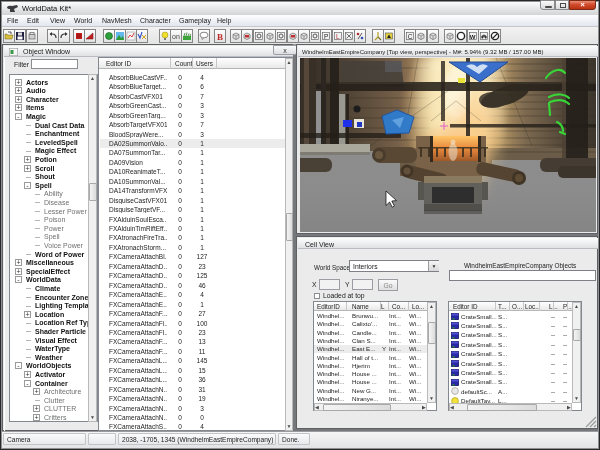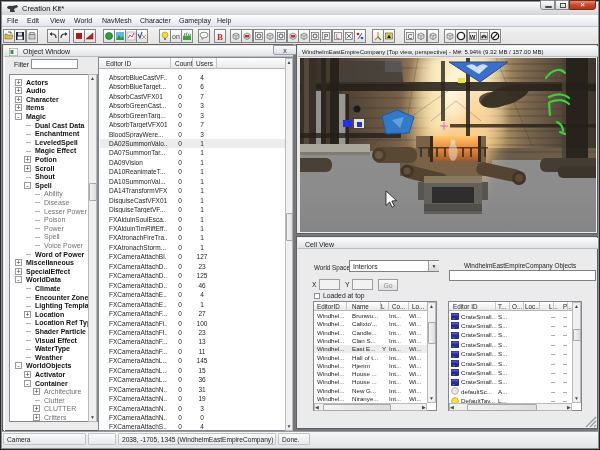--- a/index.html
+++ b/index.html
@@ -17,21 +17,21 @@
 .thumb{position:absolute;background:linear-gradient(90deg,#f4f4f4,#dcdcdc);border:1px solid #a9a9a9;border-radius:1px;}
 .arr{position:absolute;font-size:5px;color:#4a4a4a;text-align:center;line-height:6px;}
 </style></head><body>
 
 <div class="abs" style="left:0;top:0;width:600px;height:450px;border:1px solid #28282a;"></div>
 <div class="abs" style="left:1px;top:1px;width:598px;height:448px;border:1px solid #8f9092;"></div>
 <div class="abs" style="left:2px;top:2px;width:596px;height:13px;background:linear-gradient(#fcfcfc,#e3e4e6 60%,#d2d3d6);"></div>
 <svg class="abs" style="left:6px;top:3px" width="13" height="10" viewBox="0 0 13 10">
     <path d="M1 4 Q3 2 6 3 L11 2 L12 4 L8 6 L9 9 L4 9 L4 6 Q1 6 1 4 Z" fill="#3c3c40"></path>
   </svg>
-<div class="abs" style="left:22px;top:3.5px;font-size:7.5px;color:#111;">Creation Kit*</div>
+<div class="abs" style="left:22px;top:3.5px;font-size:7.5px;color:#111;">WorldData Kit*</div>
 <div class="abs" style="left:540px;top:0;width:56px;height:10px;">
     <div class="abs" style="left:0;top:0;width:15px;height:10px;background:linear-gradient(#fafafa,#d8d9db);border:1px solid #8a8a8a;border-radius:0 0 0 3px;">
       <div class="abs" style="left:4px;top:5px;width:7px;height:2px;background:#4a4a4a;border-radius:1px;"></div>
     </div>
     <div class="abs" style="left:15px;top:0;width:14px;height:10px;background:linear-gradient(#fafafa,#d8d9db);border:1px solid #8a8a8a;">
       <div class="abs" style="left:3.5px;top:2px;width:6px;height:5px;border:1px solid #4a4a4a;"></div>
     </div>
     <div class="abs" style="left:29px;top:0;width:27px;height:10px;background:linear-gradient(#e98e76,#d24a2d 45%,#b83311);border:1px solid #7c2a16;border-radius:0 0 3px 0;color:#fff;font-size:8px;font-weight:bold;text-align:center;line-height:8px;">×</div>
   </div>
 <div class="abs" style="left:2px;top:15px;width:596px;height:12px;background:linear-gradient(#fdfdfe,#eef1f6 55%,#e2e6ee);border-bottom:1px solid #c4c6ca;"></div>

